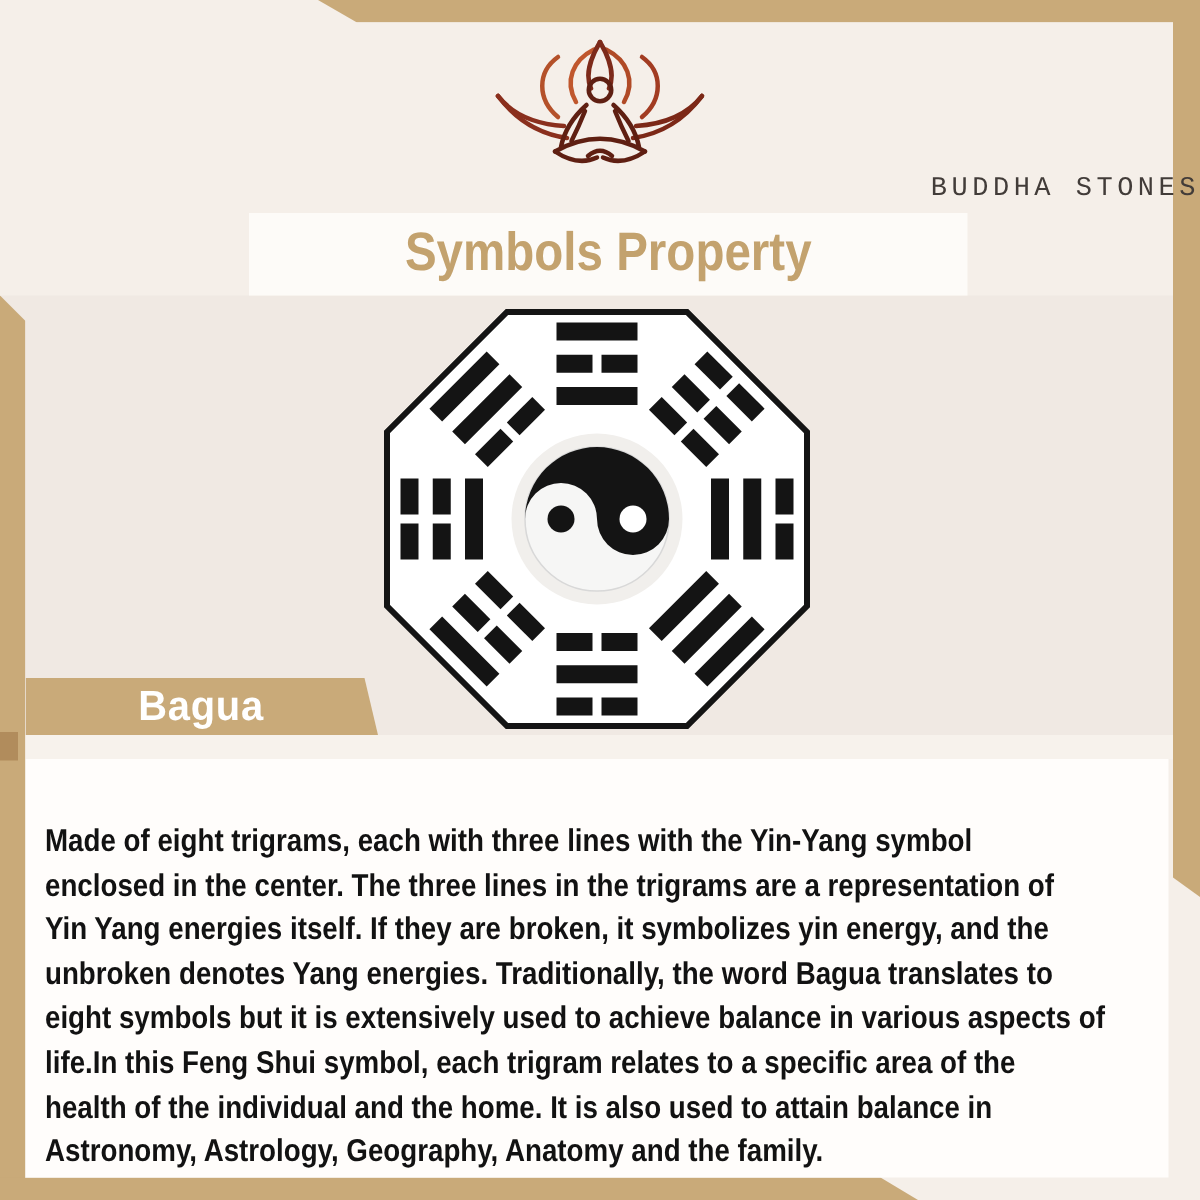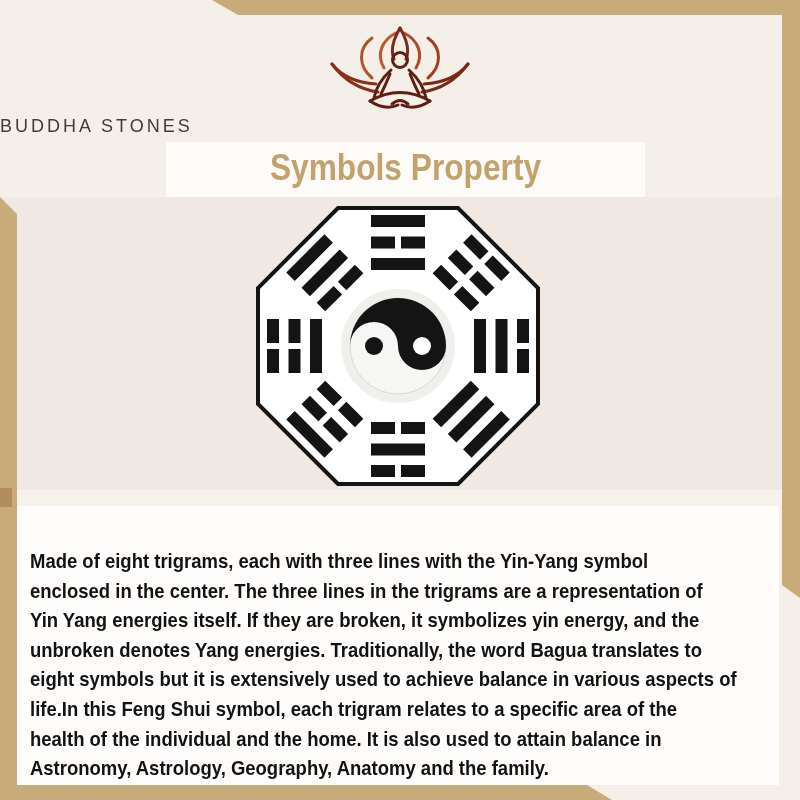--- a/index.html
+++ b/index.html
@@ -25,22 +25,22 @@
   .title-band{position:absolute;left:166px;top:142px;width:479px;height:55px;background:var(--band-white);}
 
   .ribbon{position:absolute;background:var(--tan);}
   .ribbon-top{left:212px;top:0;width:588px;height:15px;clip-path:polygon(0 0,100% 0,100% 100%,26px 100%);}
   .ribbon-right{left:782px;top:0;width:18px;height:598px;clip-path:polygon(0 0,100% 0,100% 100%,0 585px);}
   .ribbon-left{left:0;top:197px;width:17px;height:603px;clip-path:polygon(0 0,100% 17px,100% 100%,0 100%);}
   .ribbon-bottom{left:0;top:785px;width:612px;height:15px;clip-path:polygon(0 0,587px 0,100% 100%,0 100%);}
   .tan-chip{position:absolute;left:0;top:488px;width:12px;height:19px;background:var(--tan-dark);}
 
   .logo{position:absolute;left:318px;top:26px;width:164px;height:92px;}
-  .brand{position:absolute;left:0;top:116px;width:800px;text-align:left;
-         font-family:Liberation Sans, sans-serif;font-size:18px;letter-spacing:3px;color:#423c39;}
+  .brand{position:absolute;left:0;top:116px;width:800px;text-align:right;
+         font-family:Liberation Mono, monospace;font-size:18px;letter-spacing:3px;color:#423c39;}
 
   .page-title{position:absolute;left:166px;top:147px;width:479px;text-align:center;
               font-size:36px;font-weight:bold;color:var(--gold);
               transform:scaleX(.88);transform-origin:center top;white-space:nowrap;}
 
   .bagua-svg{position:absolute;left:253px;top:204px;width:290px;height:284px;}
 
   .bagua-banner{position:absolute;left:17px;top:452px;width:235px;height:38px;background:var(--tan);
                 clip-path:polygon(0 0,226px 0,100% 100%,0 100%);
                 display:flex;align-items:center;justify-content:center;}
@@ -159,20 +159,23 @@
       </g>
     <g>
       <circle cx="145" cy="142" r="57" fill="#f1efec"></circle>
       <circle cx="145" cy="142" r="48" fill="#f6f6f5" stroke="#d8d8d8" stroke-width="1"></circle>
       <path d="M97 142 A48 48 0 1 1 193 142 A24 24 0 0 1 145 142 A24 24 0 0 0 97 142 Z" fill="#141414"></path>
       <circle cx="169" cy="142" r="9" fill="#ffffff"></circle>
       <circle cx="121" cy="142" r="9" fill="#141414"></circle>
     </g>
   </svg>
 
+  <div class="bagua-banner">
+    <span>Bagua</span>
+  </div>
 
 
   <div class="paragraph">
     <div class="line">Made of eight trigrams, each with three lines with the Yin-Yang symbol</div>
     <div class="line">enclosed in the center. The three lines in the trigrams are a representation of</div>
     <div class="line">Yin Yang energies itself. If they are broken, it symbolizes yin energy, and the</div>
     <div class="line">unbroken denotes Yang energies. Traditionally, the word Bagua translates to</div>
     <div class="line">eight symbols but it is extensively used to achieve balance in various aspects of</div>
     <div class="line">life.In this Feng Shui symbol, each trigram relates to a specific area of the</div>
     <div class="line">health of the individual and the home. It is also used to attain balance in</div>

